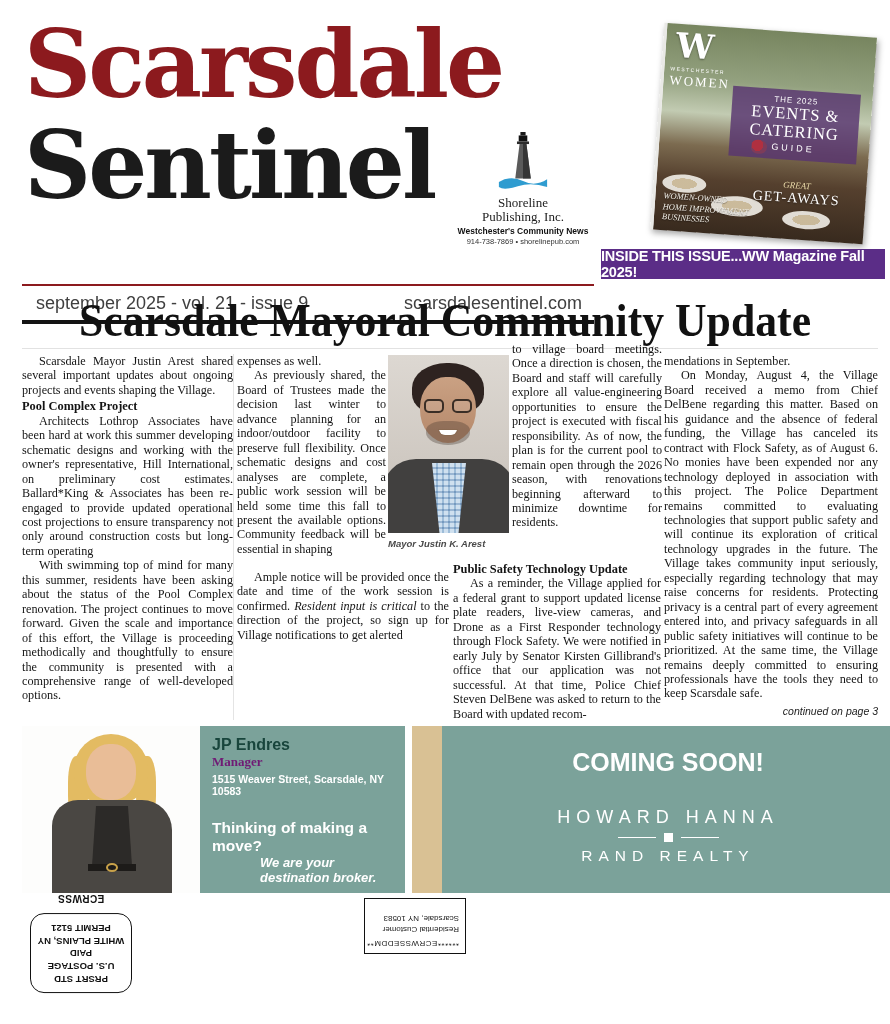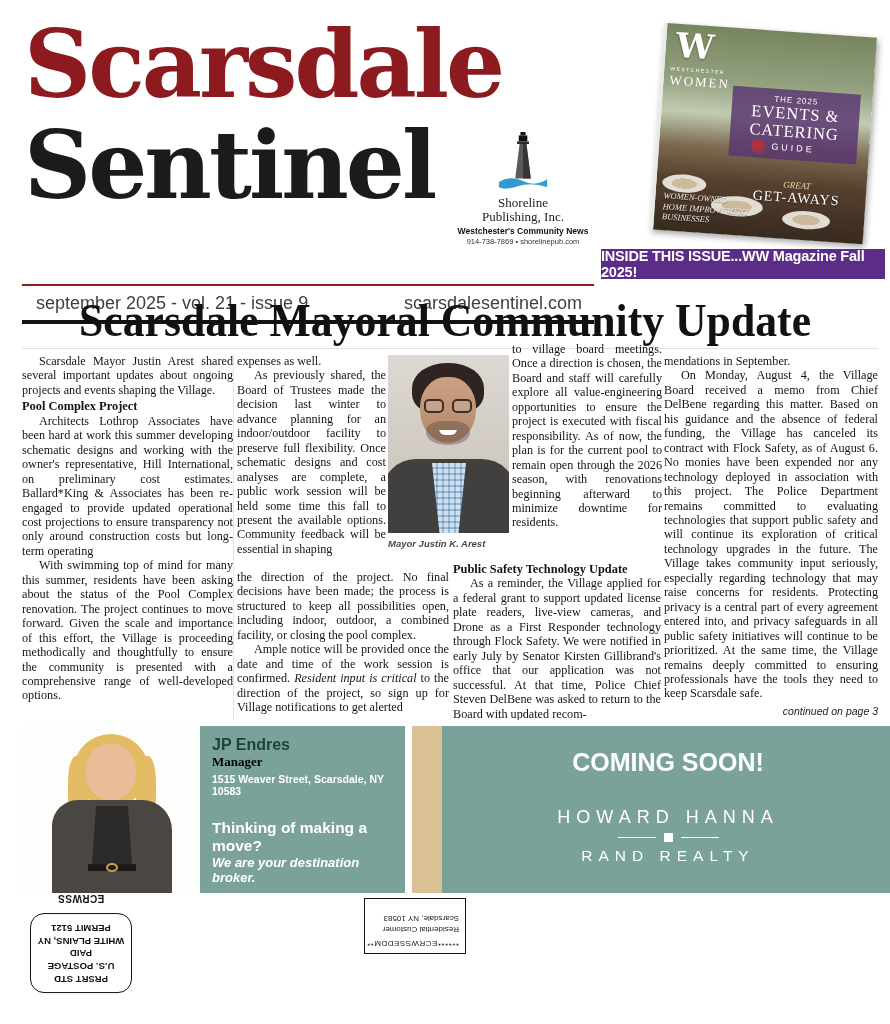--- a/index.html
+++ b/index.html
@@ -67,24 +67,24 @@
   .jp-hair { position:absolute; left:52px; top:8px; width:74px; height:70px; background:#e3bb62; border-radius:50% 50% 42% 42%; }
   .jp-face { position:absolute; left:64px; top:18px; width:50px; height:56px; background:#e9bd97; border-radius:46%; }
   .jp-hairside { position:absolute; left:46px; top:30px; width:20px; height:66px; background:#e3bb62; border-radius:40%; }
   .jp-hairside.r { left:114px; }
   .jp-body { position:absolute; left:30px; top:74px; width:120px; height:100px; background:#4a4743; border-radius:26px 30px 0 0; }
   .jp-top { position:absolute; left:70px; top:80px; width:40px; height:60px; background:#2c2a28; clip-path:polygon(10% 0,90% 0,100% 100%,0 100%); }
   .jp-belt { position:absolute; left:66px; top:138px; width:48px; height:7px; background:#1d1b19; }
   .jp-buckle { position:absolute; left:84px; top:137px; width:12px; height:9px; border:2px solid #c9a24a; border-radius:50%; background:transparent; }
   .ad-text { position:absolute; left:190px; top:10px; width:188px; color:#fff; font-family:"Liberation Sans", sans-serif; }
   .jp-name { color:#18453c; font-weight:bold; font-size:16px; }
-  .jp-title { color:#000000; font-weight:bold; font-size:13px; font-family:"Liberation Serif", serif; }
+  .jp-title { color:#701a75; font-weight:bold; font-size:13px; font-family:"Liberation Serif", serif; }
   .jp-addr { font-weight:bold; font-size:10.5px; margin-top:3px; }
   .jp-tag1 { font-weight:bold; font-size:15.5px; margin-top:22px; }
-  .jp-tag2 { font-weight:bold; font-style:italic; font-size:13px; }
+  .jp-tag2 { font-weight:bold; font-style:italic; font-size:13px;margin-left:48px; }
   .ad-stripe { left:412px; top:726px; width:30px; height:167px; background:#d9c194; }
   .ad-right { left:442px; top:726px; width:452px; height:167px; background:#7ba29a; color:#fff; font-family:"Liberation Sans", sans-serif; text-align:center; }
   .coming1 { font-weight:bold; font-size:25px; margin-top:22px; }
   .coming2 { font-weight:bold; font-size:23px; margin-top:2px; }
   .hh-brand { margin-top:30px; letter-spacing:6px; font-size:18px; }
   .hh-div { display:flex; align-items:center; justify-content:center; margin-top:5px; }
   .hh-div .line { width:38px; border-top:1.5px solid #fff; margin:0 8px; }
   .hh-div .sq { width:9px; height:9px; background:#fff; }
   .rr-brand { margin-top:5px; letter-spacing:6px; font-size:15.5px; }
 
@@ -164,21 +164,20 @@
     <p class="ind">Architects Lothrop Associates have been hard at work this summer developing schematic designs and working with the owner's representative, Hill International, on preliminary cost estimates. Ballard*King &amp; Associates has been re-engaged to provide updated operational cost projections to ensure transparency not only around construction costs but long-term operating</p>
     <p class="ind">With swimming top of mind for many this summer, residents have been asking about the status of the Pool Complex renovation. The project continues to move forward. Given the scale and importance of this effort, the Village is proceeding methodically and thoughtfully to ensure the community is presented with a comprehensive range of well-developed options.</p>
   </div>
 
   <div class="abs col" style="left:237px; top:354px; width:149px; height:214px;">
     <p>expenses as well.</p>
     <p class="ind">As previously shared, the Board of Trustees made the decision last winter to advance planning for an indoor/outdoor facility to preserve full flexibility. Once schematic designs and cost analyses are complete, a public work session will be held some time this fall to present the available options. Community feedback will be essential in shaping</p>
   </div>
 
   <div class="abs col" style="left:237px; top:570px; width:212px; height:150px;">
-    <p>the direction of the project. No final decisions have been made; the process is structured to keep all possibilities open, including indoor, outdoor, a combined facility, or closing the pool complex.</p>
     <p class="ind"><span>Ample notice will be provided once the date and time of the work session is confirmed. </span><i>Resident input is critical</i><span> to the direction of the project, so sign up for Village notifications to get alerted</span></p>
   </div>
 
   <figure class="abs photo">
     <div class="m-hair"></div>
     <div class="m-face"></div>
     <div class="m-glass">
         <i class="l"></i>
         <i class="r"></i>
       </div>

